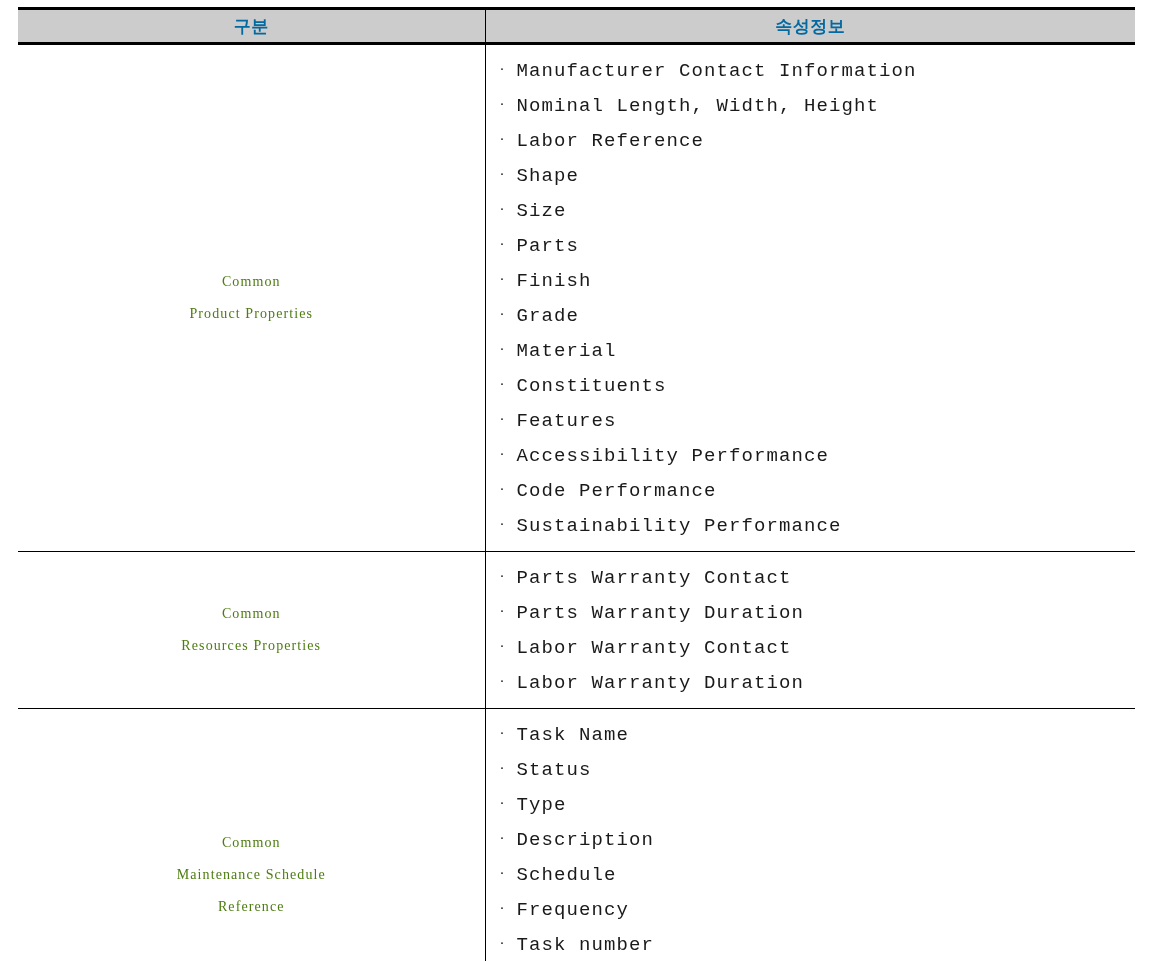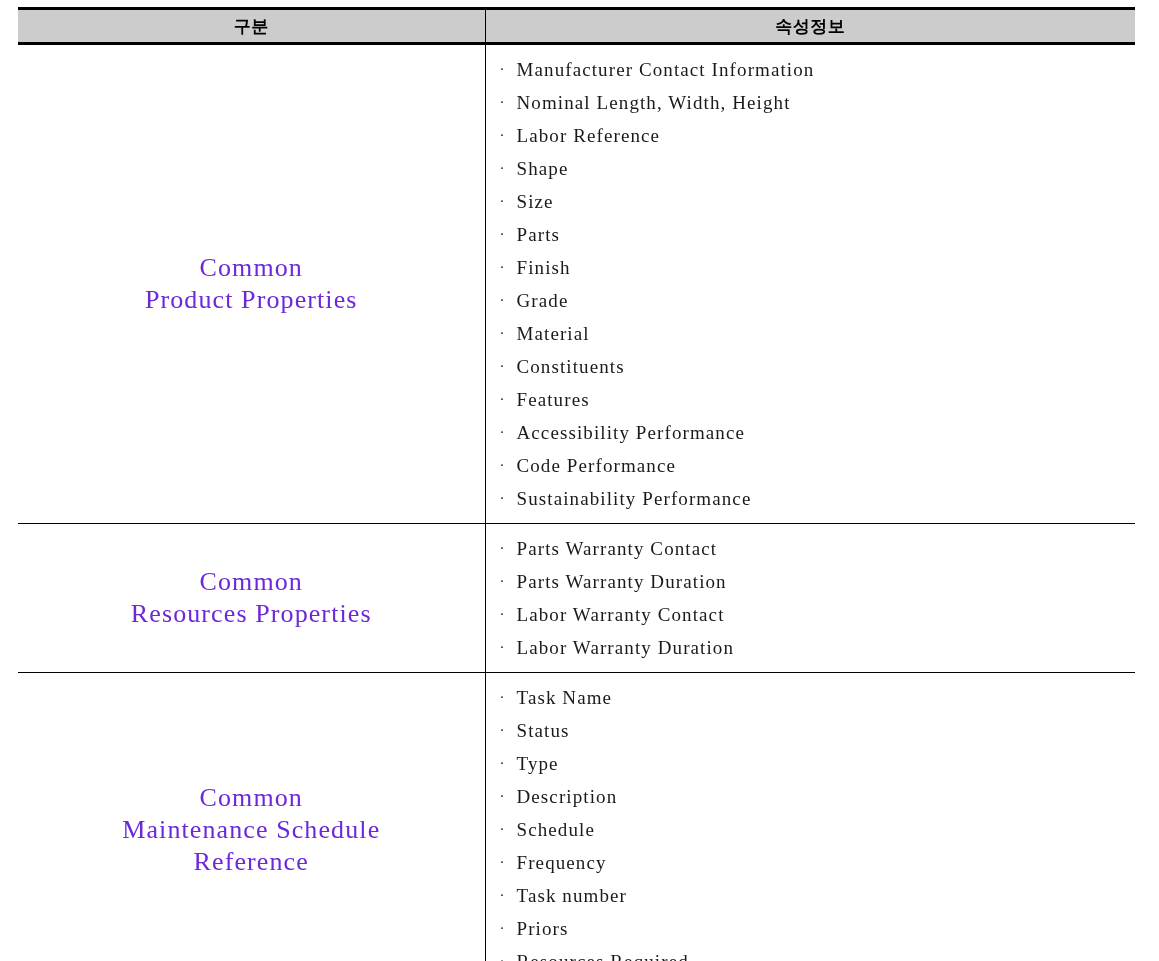--- a/index.html
+++ b/index.html
@@ -43,21 +43,21 @@
     border-top: 3px solid #000000;
     border-bottom: 3px solid #000000;
     height: 32px;
     padding: 0;
     text-align: center;
     vertical-align: middle;
     font-family: "Liberation Sans", "DejaVu Sans", sans-serif;
     font-weight: bold;
     font-size: 17px;
     letter-spacing: 0.5px;
-    color: #000000;
+    color: #0369a1;
     margin-left: 35px;
   }
   thead tr.header-row th.cell-category {
     border-right: 1px solid #000000;
   }
 
   
   tbody tr.section-row > td {
     border-bottom: 1px solid #000000;
     padding: 0;
@@ -65,24 +65,24 @@
   }
   tbody tr.section-row:last-child > td {
     border-bottom: 2px solid #000000;
   }
   tbody tr.section-row > td.cell-category {
     border-right: 1px solid #000000;
     text-align: center;
   }
 
   .category-label {
-    font-size: 26px;
+    font-size: 14px;
     line-height: 32px;
     letter-spacing: 1.1px;
-    color: #6d28d9;
+    color: #4d7c0f;
     padding: 6px 10px;
   }
   .category-label .cat-line { display: block; white-space: nowrap; }
 
   ul.attr-list {
     list-style: none;
     margin: 0;
     padding: 8px 0 8px 14px;
   }
   ul.attr-list li.attr-item {
@@ -97,20 +97,21 @@
   ul.attr-list li.attr-item .bullet-dot {
     position: absolute;
     left: 0;
     top: 0;
     font-size: 15px;
     line-height: 33px;
     color: #1a1a1a;
   }
   ul.attr-list li.attr-item .attr-text {
     letter-spacing: 1.1px;
+    font-family: Liberation Mono, monospace;
   }
 </style>
 </head>
 <body>
 
 <div class="page">
   <div class="table-wrap">
     <table class="attr-table">
       <colgroup>
         <col class="col-category">

